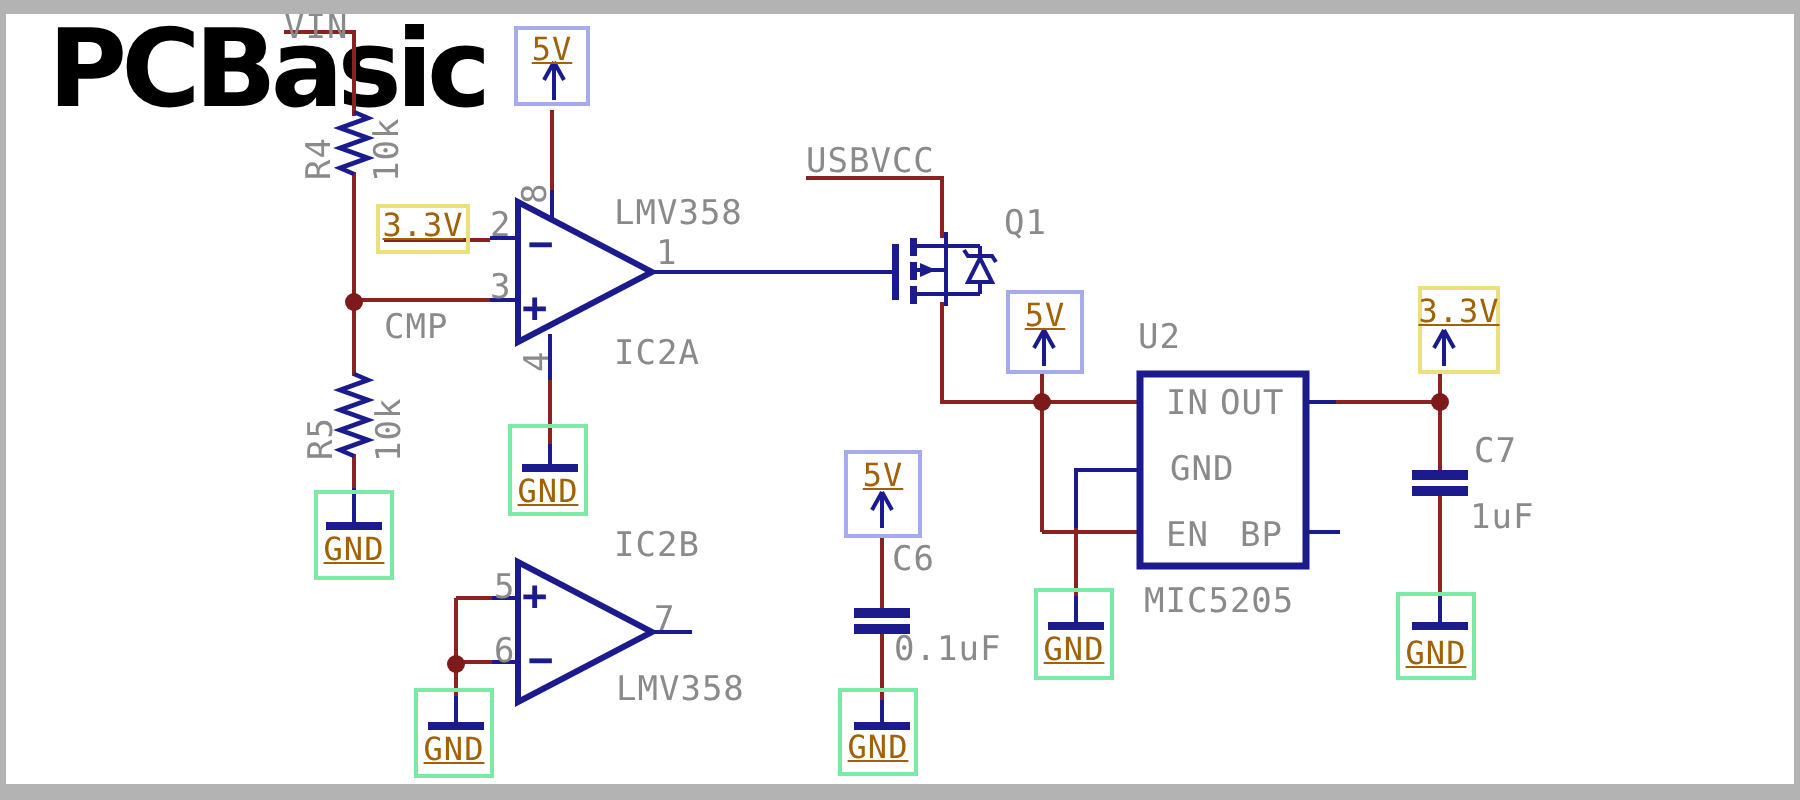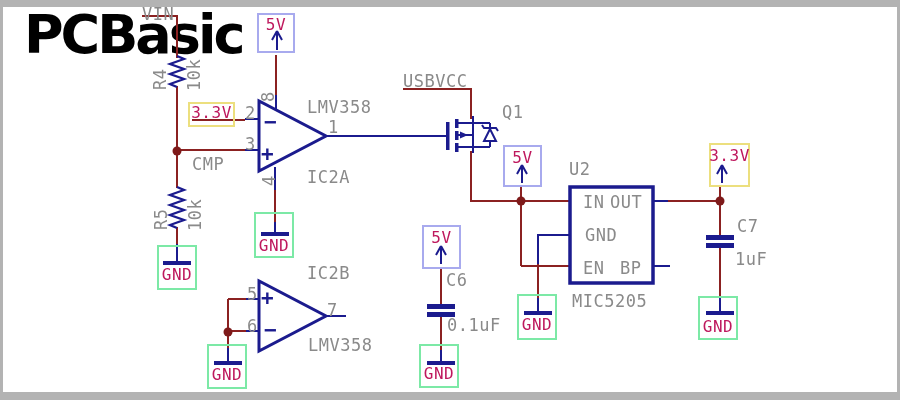--- a/index.html
+++ b/index.html
@@ -10,21 +10,21 @@
   #frame-bottom{left:0;top:392px;width:900px;height:8px;}
   #frame-left{left:0;top:0;width:3px;height:400px;}
   #frame-right{left:897px;top:0;width:3px;height:400px;}
   .lbl{position:absolute;font-size:17px;line-height:1;color:#8a8a8a;white-space:pre;letter-spacing:0.5px;}
   .rot{transform:rotate(-90deg);transform-origin:top left;}
   .sign{position:absolute;font-size:21px;font-weight:bold;color:#1b1b8e;line-height:1;}
   .pbox{position:absolute;box-sizing:border-box;border:2px solid;}
   .v5{border-color:#a8aaee;}
   .v33{border-color:#ecdf7e;}
   .gndbox{border-color:#7ce9a6;}
-  .boxlbl{position:absolute;font-size:16px;line-height:1;color:#be185d;text-align:center;letter-spacing:0.5px;}
+  .boxlbl{position:absolute;font-size:16px;line-height:1;color:#a16207;text-align:center;letter-spacing:0.5px;text-decoration:underline;}
   #logo{position:absolute;left:24px;top:8px;font-family:"DejaVu Sans", sans-serif;
         font-weight:bold;font-size:54px;letter-spacing:-3px;color:#000000;line-height:1;}
   svg{position:absolute;left:0;top:0;}
 </style>
 </head>
 <body>
 
 <div id="stage">
 
   <div id="logo">PCBasic</div>

